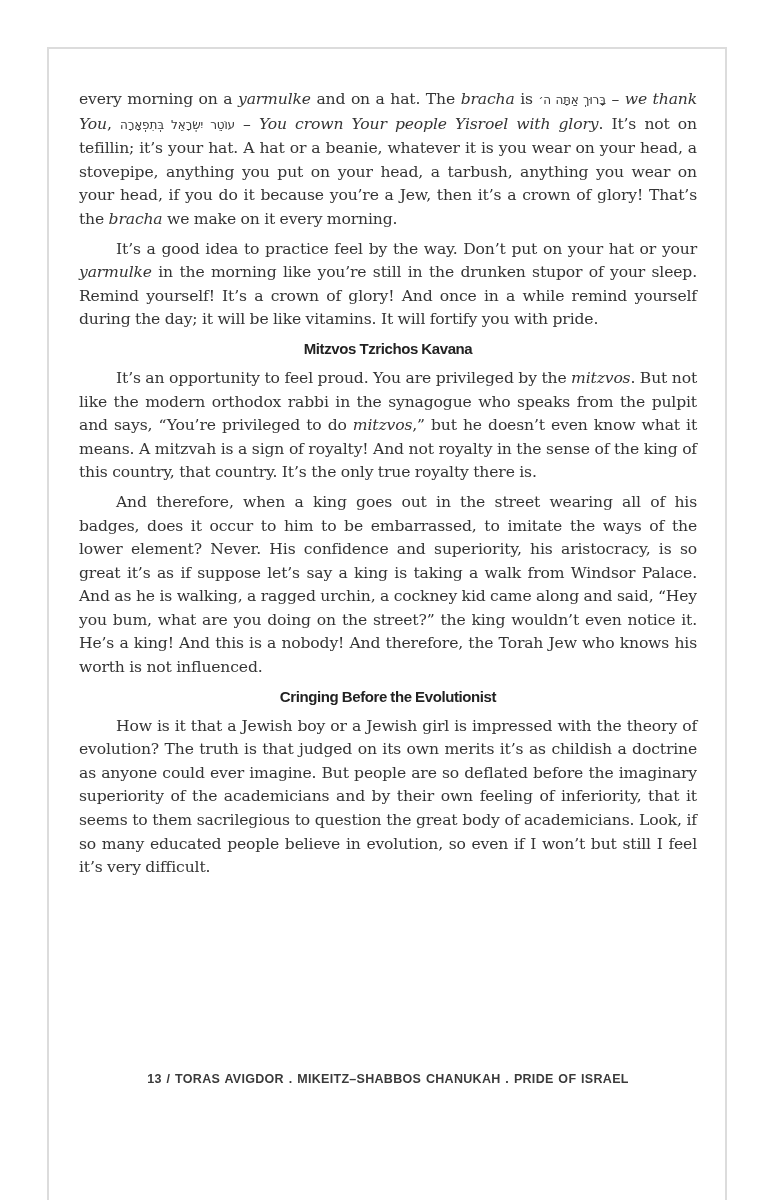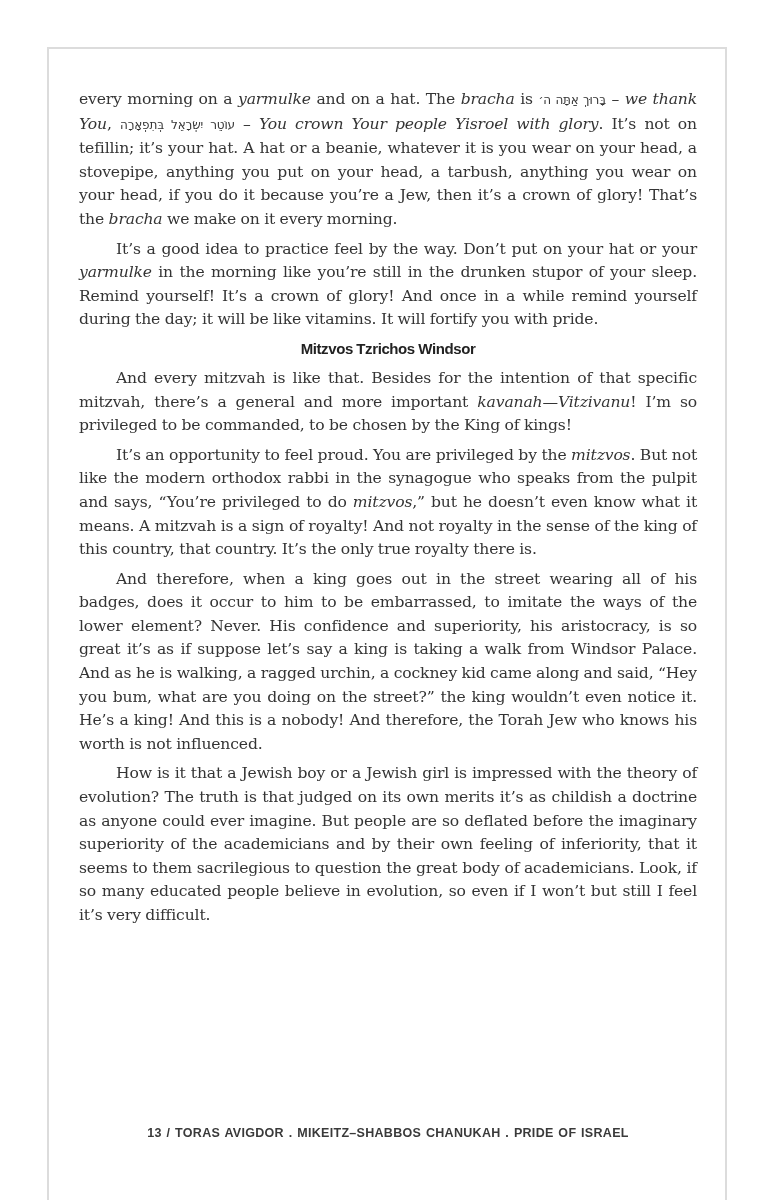--- a/index.html
+++ b/index.html
@@ -18,42 +18,42 @@
   .content p.indent { text-indent: 37px; }
   .content p.first { text-indent: 0; }
   .content em { font-style: italic; }
   .heb { font-family: "DejaVu Sans", sans-serif; font-size: 12px; direction: rtl; unicode-bidi: isolate; }
   h2.section {
     font-family: "Liberation Sans", "DejaVu Sans", sans-serif; font-weight: bold;
     font-size: 15px; text-align: center; margin: 4px 0 7px 0; color: #222;
     letter-spacing: -0.4px; line-height: 22px;
   }
   .footer {
-    position: absolute; left: 79px; top: 1126px; width: 618px; text-align: center;
+    position: absolute; left: 79px; top: 1072px; width: 618px; text-align: center;
     font-family: "Liberation Sans", "DejaVu Sans", sans-serif; font-weight: bold;
     font-size: 12.5px; letter-spacing: 0.3px; color: #3a3a3a; word-spacing: 1px;
   }
 </style>
 </head>
 <body>
 
 <div class="page-frame"></div>
 
 <div class="content">
   <p class="first"><span>every morning on a </span><em>yarmulke</em><span> and on a hat. The </span><em>bracha</em><span> is </span><span class="heb">בָּרוּךְ אַתָּה ה׳</span><span> – </span><em>we thank You</em><span>, </span><span class="heb">עוֹטֵר יִשְׂרָאֵל בְּתִפְאָרָה</span><span> – </span><em>You crown Your people Yisroel with glory</em><span>. It’s not on tefillin; it’s your hat. A hat or a beanie, whatever it is you wear on your head, a stovepipe, anything you put on your head, a tarbush, anything you wear on your head, if you do it because you’re a Jew, then it’s a crown of glory! That’s the </span><em>bracha</em><span> we make on it every morning.</span></p>
 
 
   <p class="indent"><span>It’s a good idea to practice feel by the way. Don’t put on your hat or your </span><em>yarmulke</em><span> in the morning like you’re still in the drunken stupor of your sleep. Remind yourself! It’s a crown of glory! And once in a while remind yourself during the day; it will be like vitamins. It will fortify you with pride.</span></p>
 
-  <h2 class="section">Mitzvos Tzrichos Windsor</h2>
+  <h2 class="section">Mitzvos Tzrichos Kavana</h2>
 
-  <p class="indent"><span>And every mitzvah is like that. Besides for the intention of that specific mitzvah, there’s a general and more important </span><em>kavanah—Vitzivanu</em><span>! I’m so privileged to be commanded, to be chosen by the King of kings!</span></p>
 
   <p class="indent"><span>It’s an opportunity to feel proud. You are privileged by the </span><em>mitzvos</em><span>. But not like the modern orthodox rabbi in the synagogue who speaks from the pulpit and says, “You’re privileged to do </span><em>mitzvos</em><span>,” but he doesn’t even know what it means. A mitzvah is a sign of royalty! And not royalty in the sense of the king of this country, that country. It’s the only true royalty there is.</span></p>
 
   <p class="indent">And therefore, when a king goes out in the street wearing all of his badges, does it occur to him to be embarrassed, to imitate the ways of the lower element? Never. His confidence and superiority, his aristocracy, is so great it’s as if suppose let’s say a king is taking a walk from Windsor Palace. And as he is walking, a ragged urchin, a cockney kid came along and said, “Hey you bum, what are you doing on the street?” the king wouldn’t even notice it. He’s a king! And this is a nobody! And therefore, the Torah Jew who knows his worth is not influenced.</p>
 
+  <h2 class="section">Cringing Before the Evolutionist</h2>
 
   <p class="indent">How is it that a Jewish boy or a Jewish girl is impressed with the theory of evolution? The truth is that judged on its own merits it’s as childish a doctrine as anyone could ever imagine. But people are so deflated before the imaginary superiority of the academicians and by their own feeling of inferiority, that it seems to them sacrilegious to question the great body of academicians. Look, if so many educated people believe in evolution, so even if I won’t but still I feel it’s very difficult.</p>
 
 </div>
 
 <div class="footer">13 / TORAS AVIGDOR . MIKEITZ–SHABBOS CHANUKAH . PRIDE OF ISRAEL</div>
 
 </body></html>

